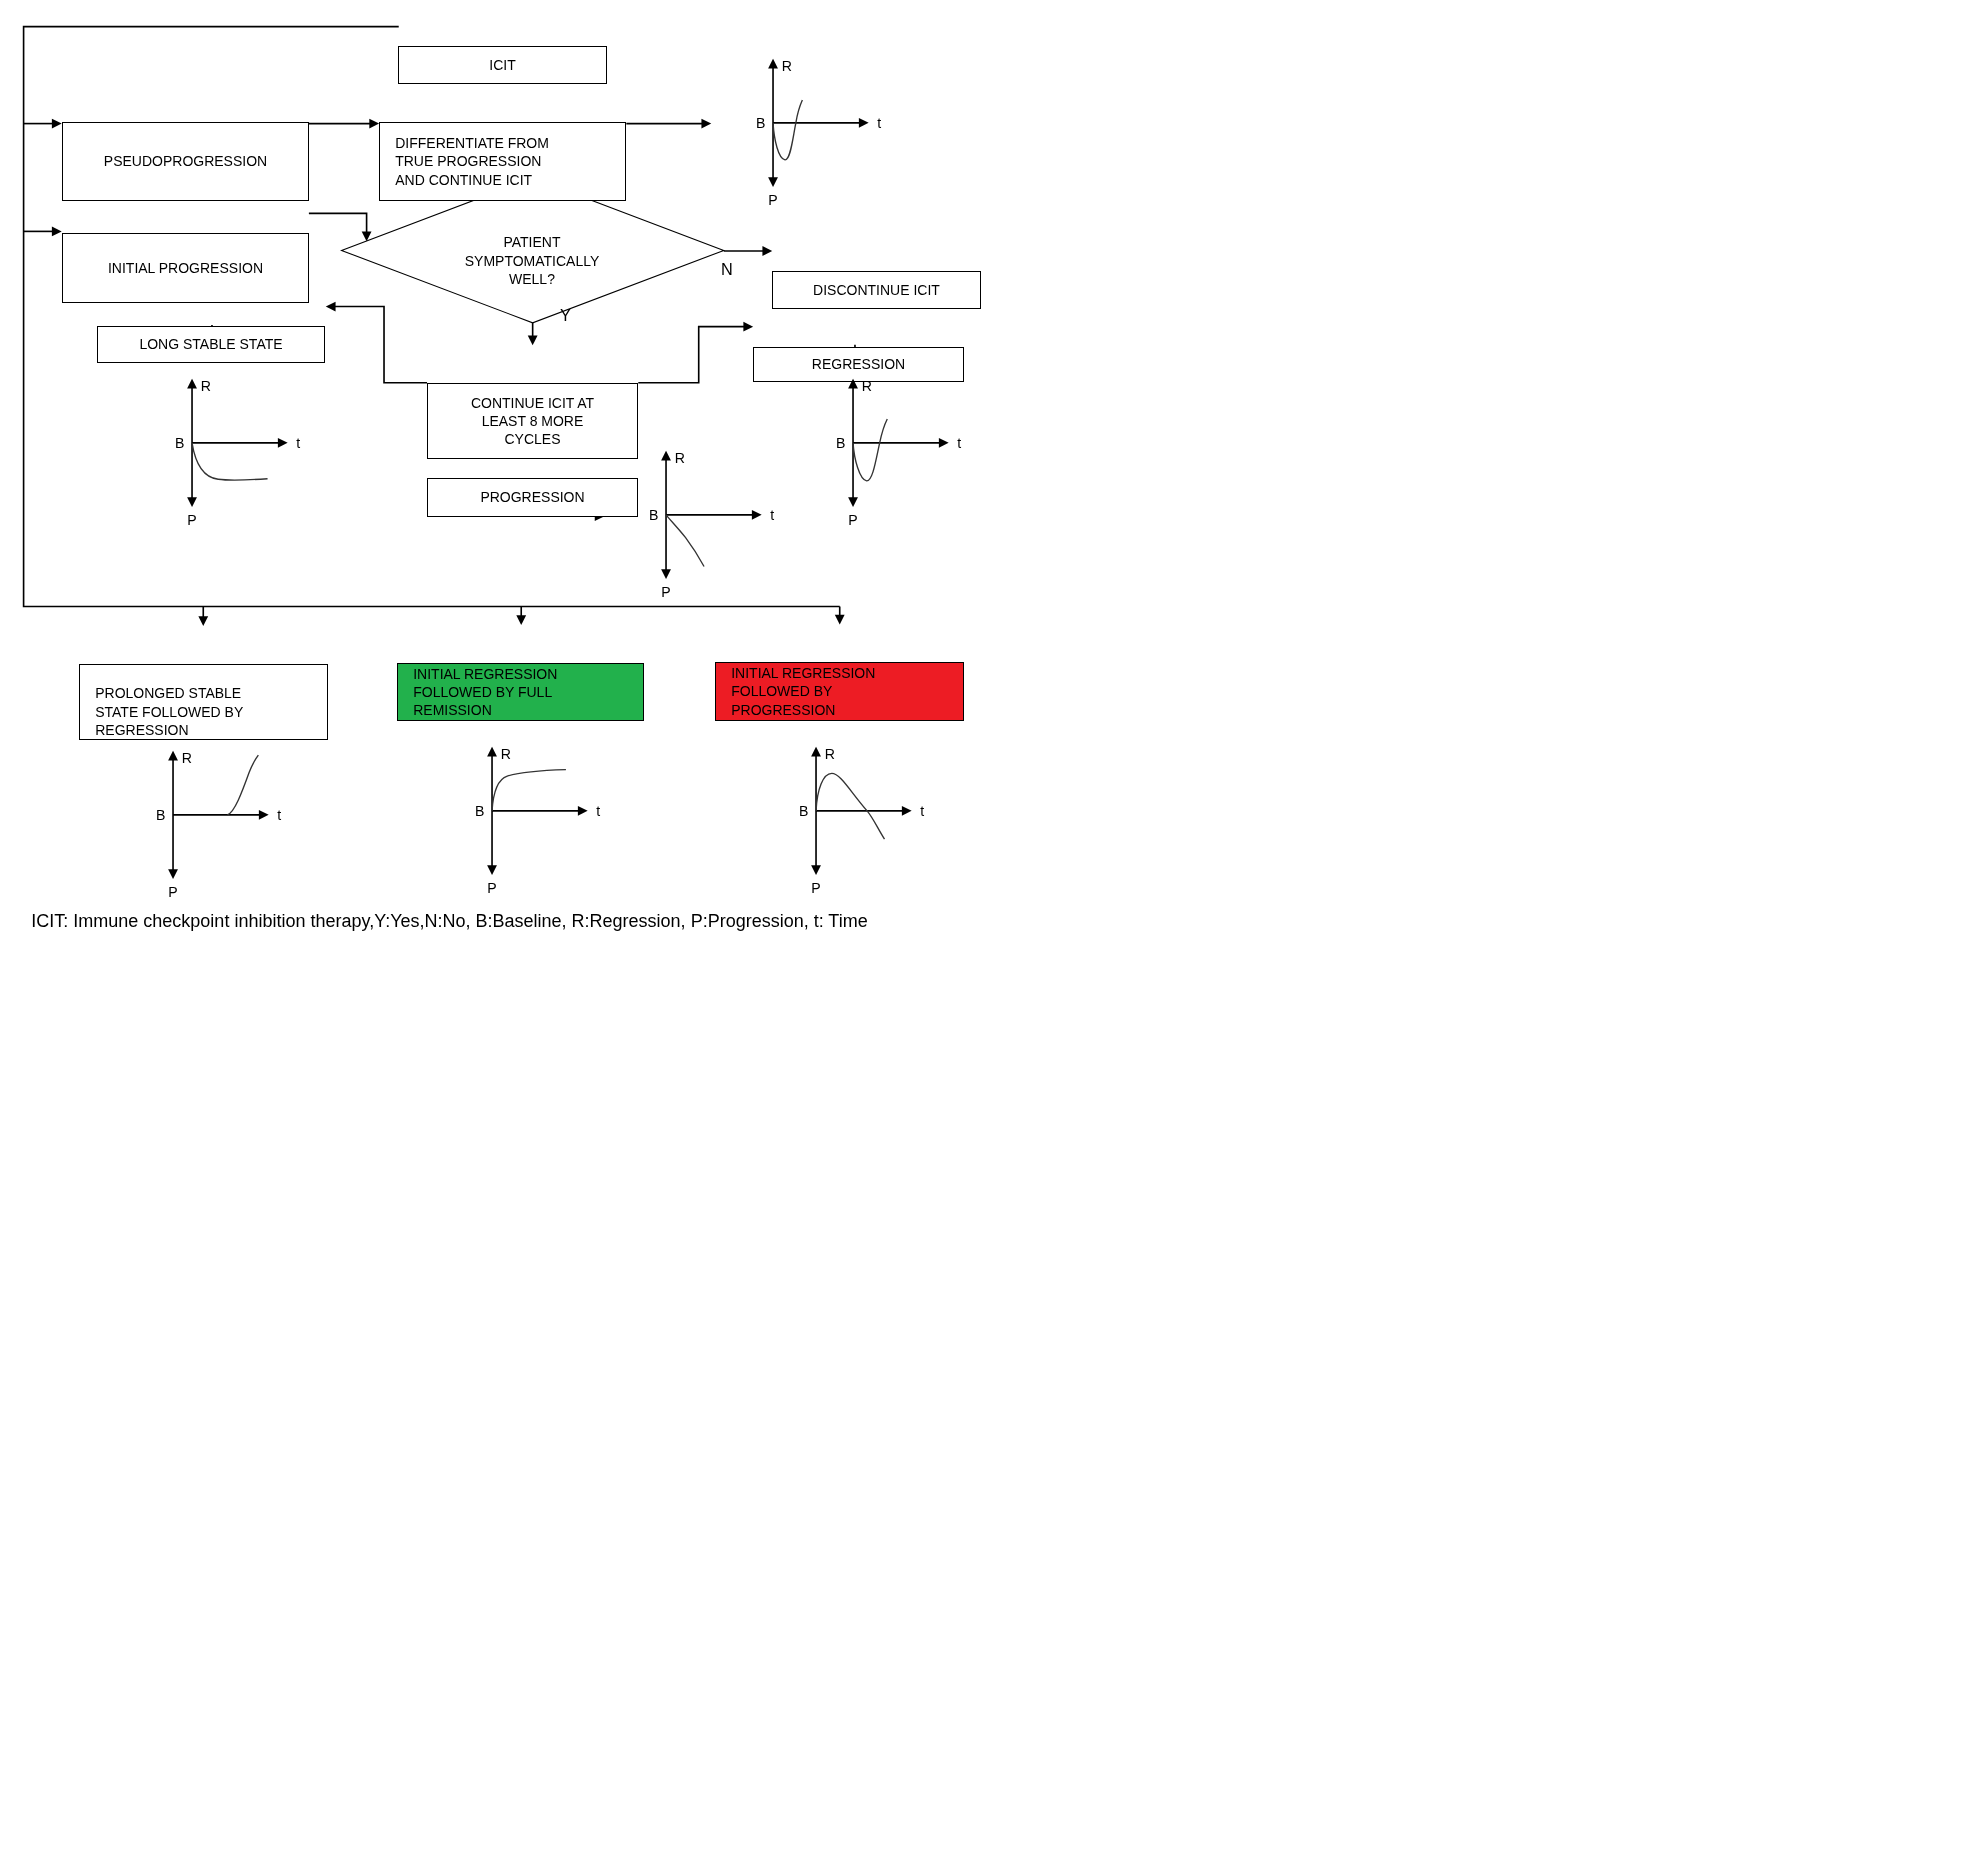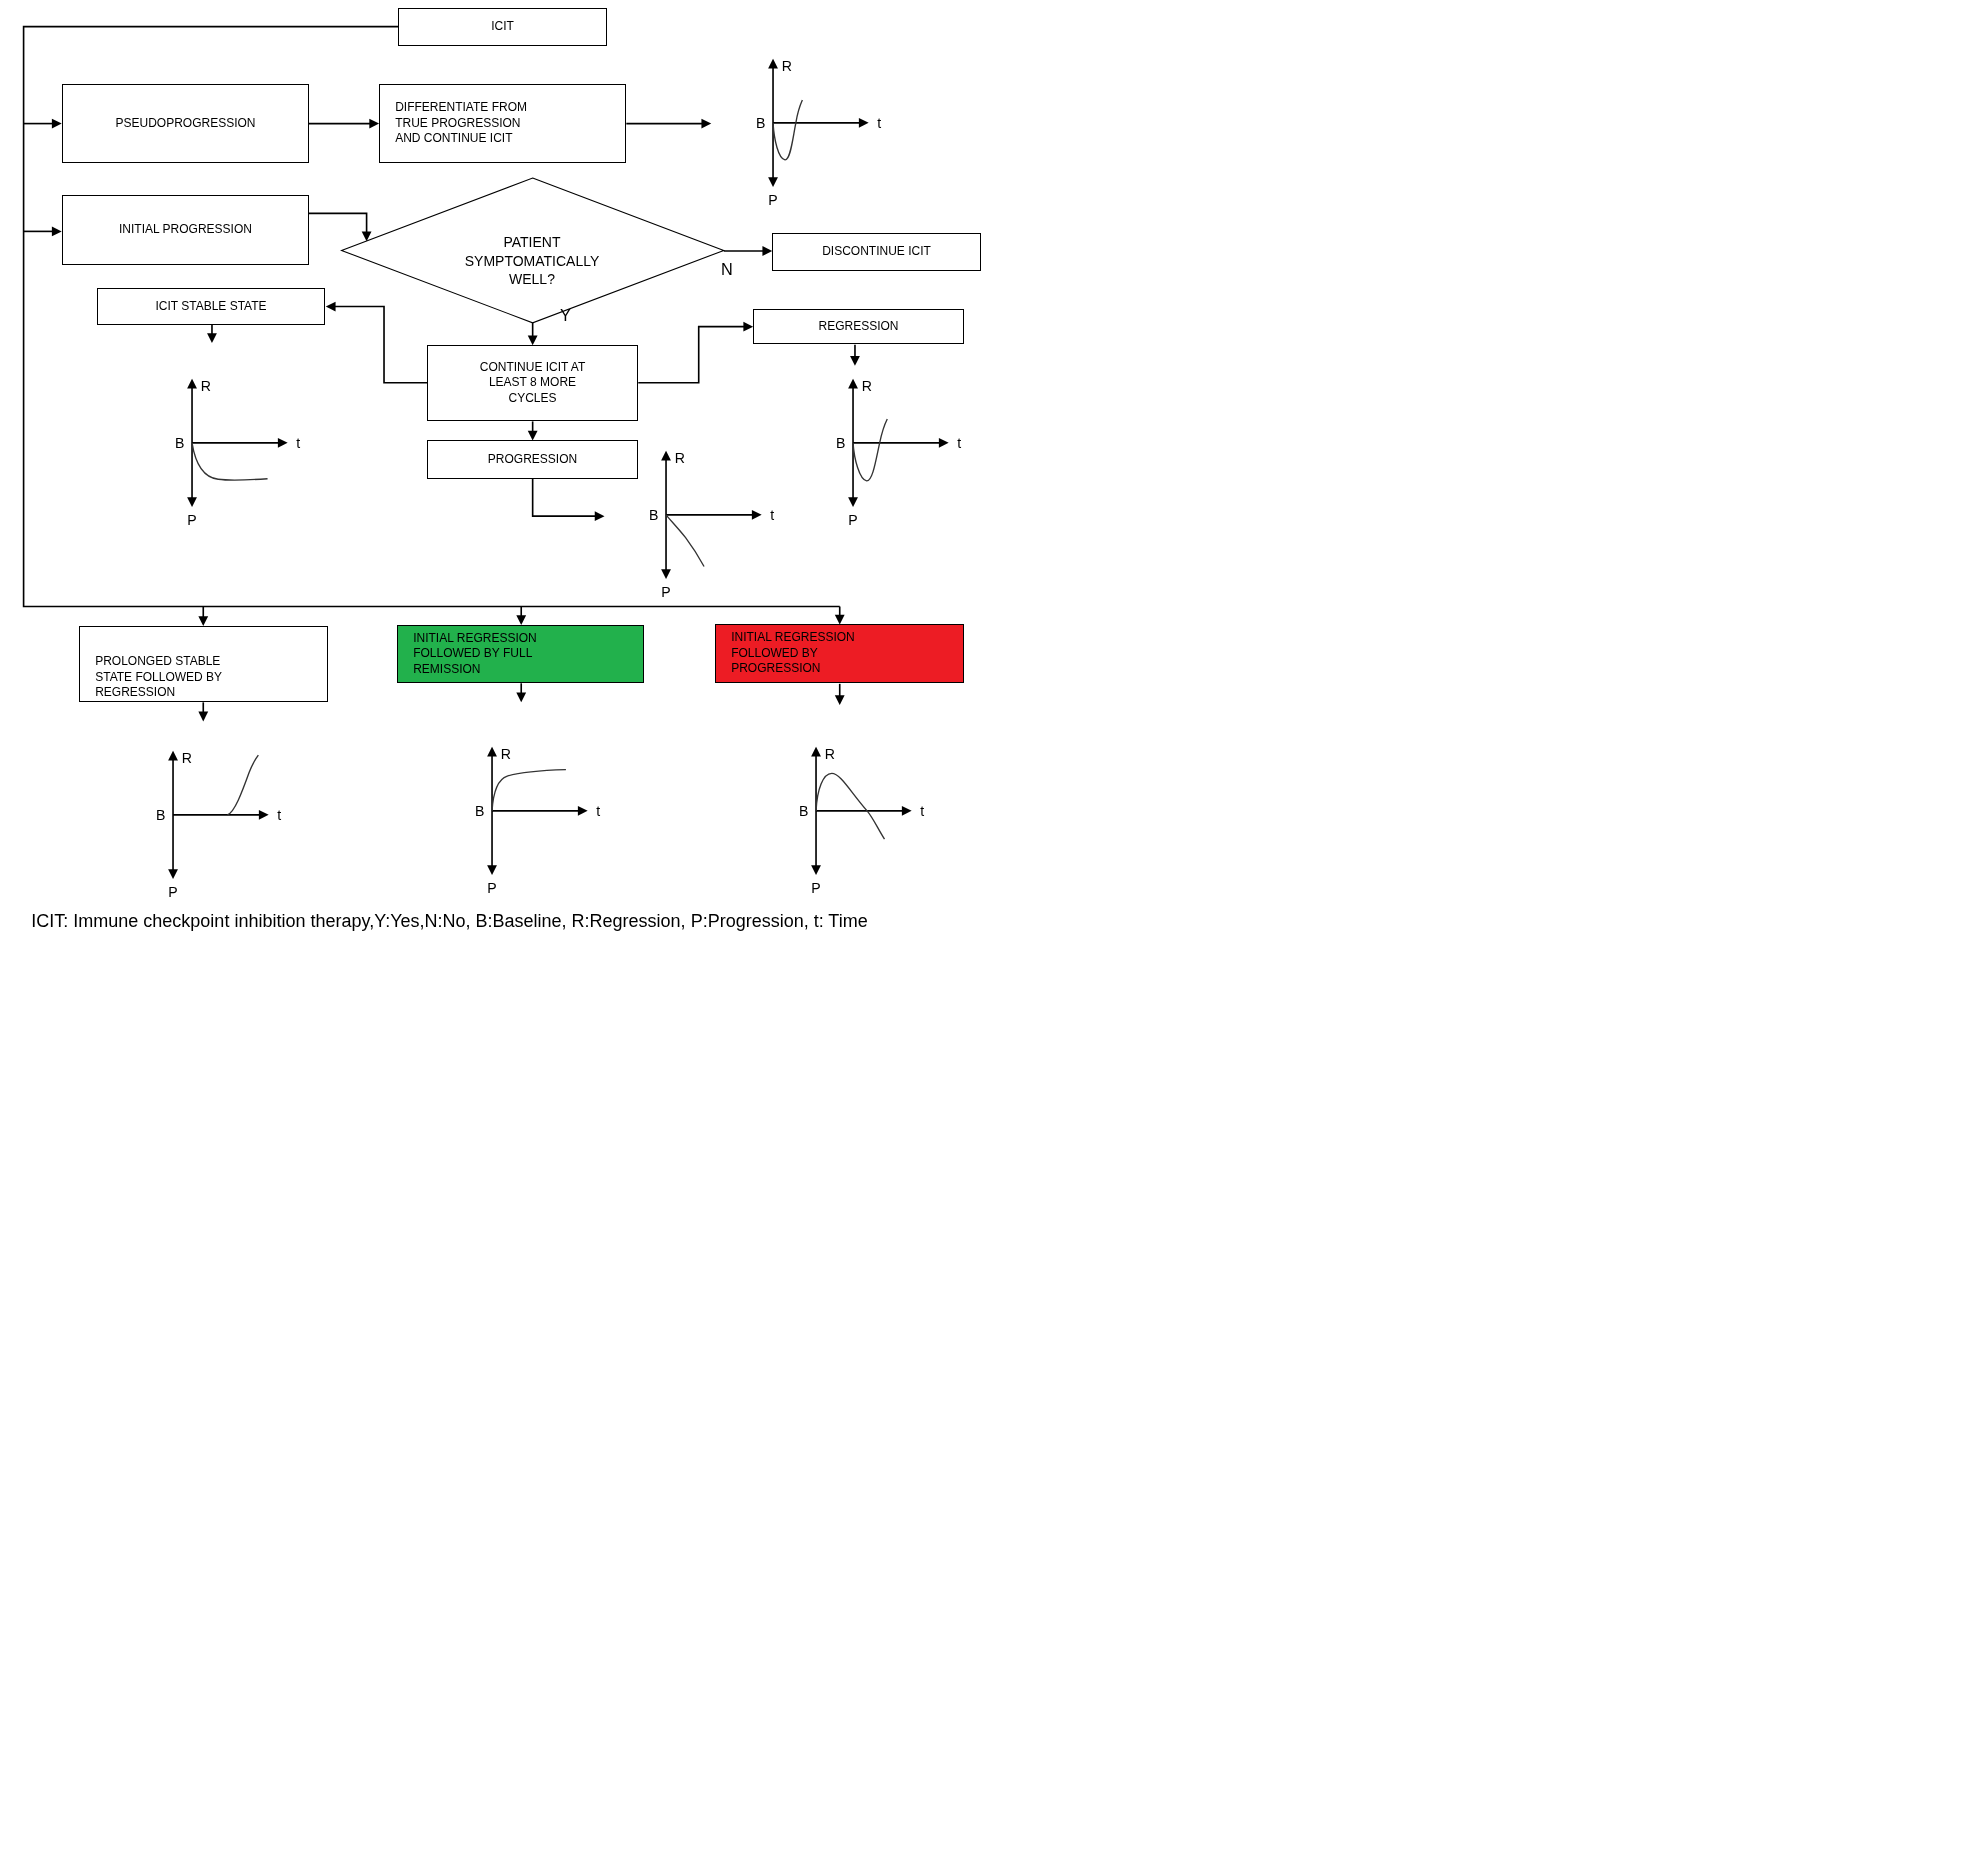--- a/index.html
+++ b/index.html
@@ -4,21 +4,21 @@
 <style>
   html,body { margin:0; padding:0; background:#ffffff; }
   .canvas {
     position:relative; width:988px; height:937px; background:#ffffff;
     font-family:"Liberation Sans", sans-serif; color:#000;
   }
   .canvas svg { position:absolute; left:0; top:0; overflow:visible; }
   .node {
     position:absolute; box-sizing:border-box; border:1.6px solid #000; background:#fff;
     display:flex; align-items:center; justify-content:center;
-    font-size:12px; line-height:1.3; text-align:center;
+    font-size:14px; line-height:1.3; text-align:center;margin-top:38px;
   }
   .node span { white-space:pre-line; }
   .node.left { justify-content:flex-start; text-align:left; padding-left:15.2px; padding-right:11px; }
   .decision-text {
     position:absolute; display:flex; align-items:flex-end; justify-content:center;
     text-align:center; font-size:14px; line-height:1.3; background:transparent;
   }
   .decision-text span { white-space:pre-line; }
   .branch-label { position:absolute; font-size:16.3px; }
   .legend {
@@ -161,21 +161,21 @@
   </div>
 
   <span class="branch-label" style="left:721px; top:260px;">N</span>
   <span class="branch-label" style="left:560px; top:306px;">Y</span>
 
   <div class="node" style="left:772px; top:233px; width:209px; height:38px;">
     <span>DISCONTINUE ICIT</span>
   </div>
 
   <div class="node" style="left:97px; top:288px; width:228px; height:37px;">
-    <span>ICIT STABLE STATE</span>
+    <span>LONG STABLE STATE</span>
   </div>
 
   <div class="node" style="left:427px; top:345px; width:211px; height:76px;">
     <span>CONTINUE ICIT AT
 LEAST 8 MORE
 CYCLES</span>
   </div>
 
   <div class="node" style="left:427px; top:440px; width:211px; height:39px;">
     <span>PROGRESSION</span>

